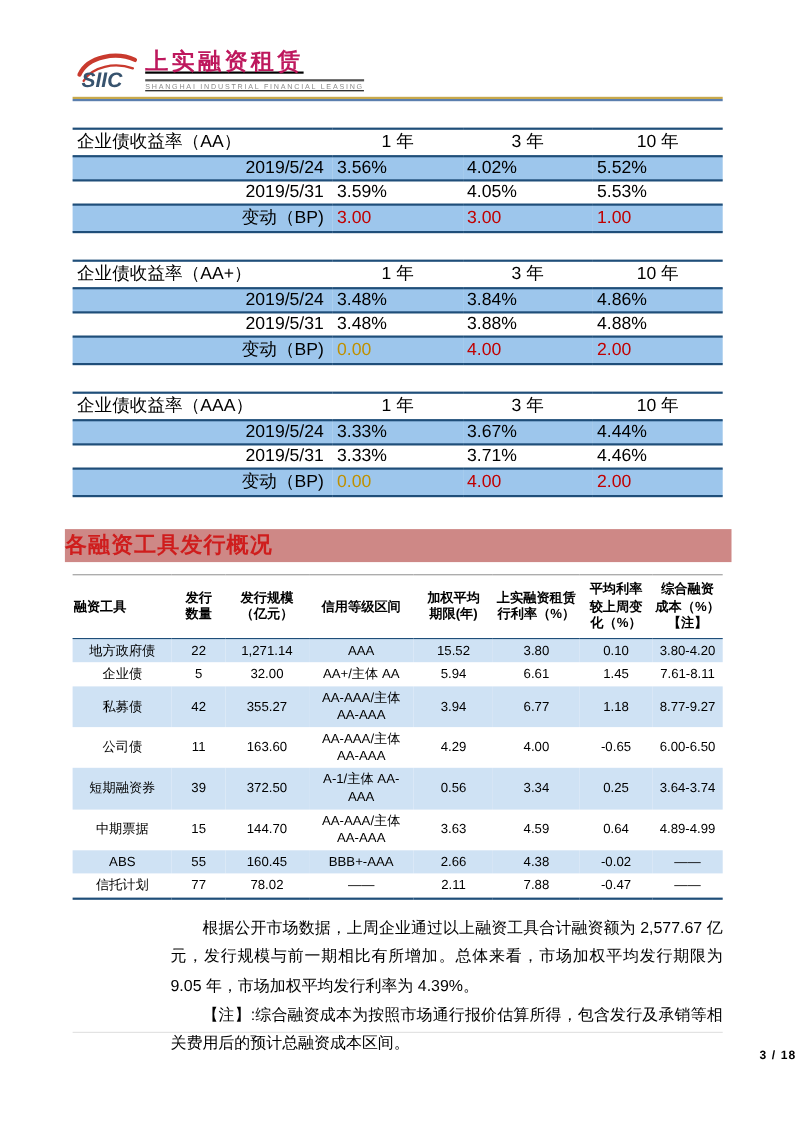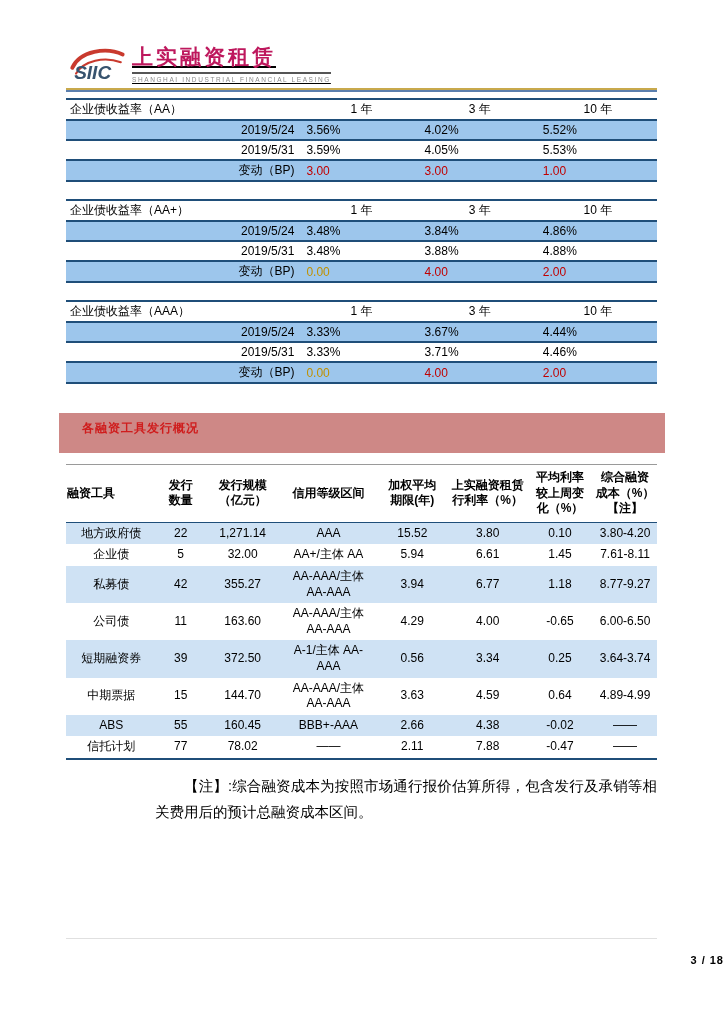--- a/index.html
+++ b/index.html
@@ -19,38 +19,38 @@
              border-bottom:2px solid #555; padding-bottom:2px; line-height:1.15; }
   .logo-en { font-size:6.5px; color:#8a8a8a; letter-spacing:1.6px; margin-top:2px; white-space:nowrap; }
 
   
   .double-rule { margin-top:0px; }
   .double-rule .gold { height:2px; background:var(--rule-gold,#C8A94C); }
   .double-rule .blue { height:2px; background:var(--rule-blue,#5B7FAE); }
 
   
   .yield-table { width:100%; border-collapse:collapse; table-layout:fixed;
-                 font-size:12px; margin-top:6px; margin-bottom:17px; }
+                 font-size:16px; margin-top:24px; margin-bottom:17px; }
   .yield-table col.c-label { width:40%; }
   .yield-table col.c-val   { width:20%; }
   .yield-table thead tr { border-top:2px solid var(--navy,#1F4E79); border-bottom:2px solid var(--navy,#1F4E79); }
   .yield-table tbody tr { border-bottom:2px solid var(--navy,#1F4E79); }
   .yield-table th, .yield-table td { height:20px; padding:1px 4px; font-weight:normal; }
   .yield-table .yt-title { text-align:left; }
   .yield-table th.col-h { text-align:center; }
   .yield-table td.yt-label { text-align:right; padding-right:8px; }
   .yield-table td.yt-val { }
   .row-blue { background:var(--row-blue,#9DC6EC); }
   .vr { color:var(--red,#C00000); font-weight:bold; }
   .vg { color:var(--gold,#BF9000); font-weight:bold; }
 
   
-  .banner { margin:29px -8px 0 -7px; height:40px; line-height:31px;
+  .banner { margin:29px -8px 0 -7px; height:30px; line-height:31px;
             background:var(--banner-bg,#CE8886); color:var(--banner-red,#CF1D1D);
-            font-size:12px; font-weight:bold; padding-left:23px; letter-spacing:1px; }
+            font-size:20px; font-weight:bold; letter-spacing:1px; }
   .subsection-title { margin-top:17px; font-size:15px; font-weight:normal; letter-spacing:1px; }
 
   
   .issuance-table { width:100%; border-collapse:collapse; table-layout:fixed;
                     font-size:12px; margin-top:11px; text-align:center;
                     border-top:1px solid #9a9a9a; }
   .issuance-table thead tr { border-bottom:1px solid var(--navy,#1F4E79); }
   .issuance-table th { font-weight:bold; padding:5px 1px; vertical-align:middle;
                        white-space:pre-line; line-height:1.3; text-align:center; }
   .issuance-table th.h-tool { text-align:left; }
@@ -319,20 +319,21 @@
           <td>——</td>
           <td>2.11</td>
           <td>7.88</td>
           <td>-0.47</td>
           <td>——</td>
         </tr>
       </tbody>
     </table>
 
     <div class="body-paras">
+      <p>根据公开市场数据，上周企业通过以上融资工具合计融资额为 2,577.67 亿元，发行规模与前一期相比有所增加。总体来看，市场加权平均发行期限为 9.05 年，市场加权平均发行利率为 4.39%。</p>
       <p>【注】:综合融资成本为按照市场通行报价估算所得，包含发行及承销等相关费用后的预计总融资成本区间。</p>
     </div>
 
   </div>
 
   <div class="footer-rule"></div>
   <div class="page-footer">3 / 18</div>
 </div>
 
 </body></html>

